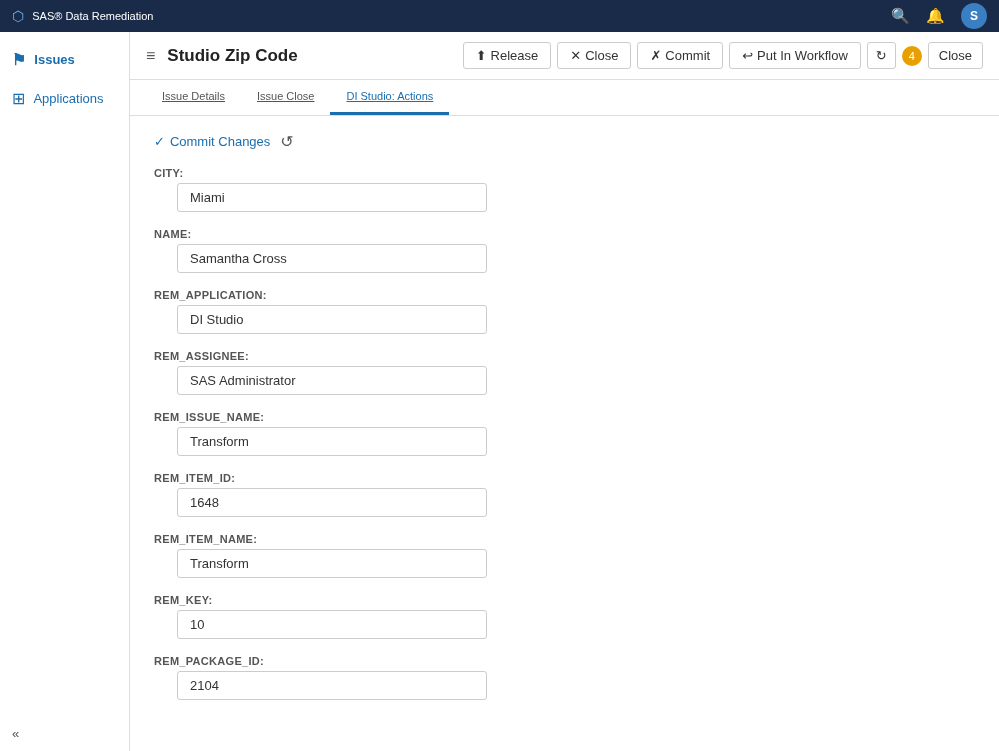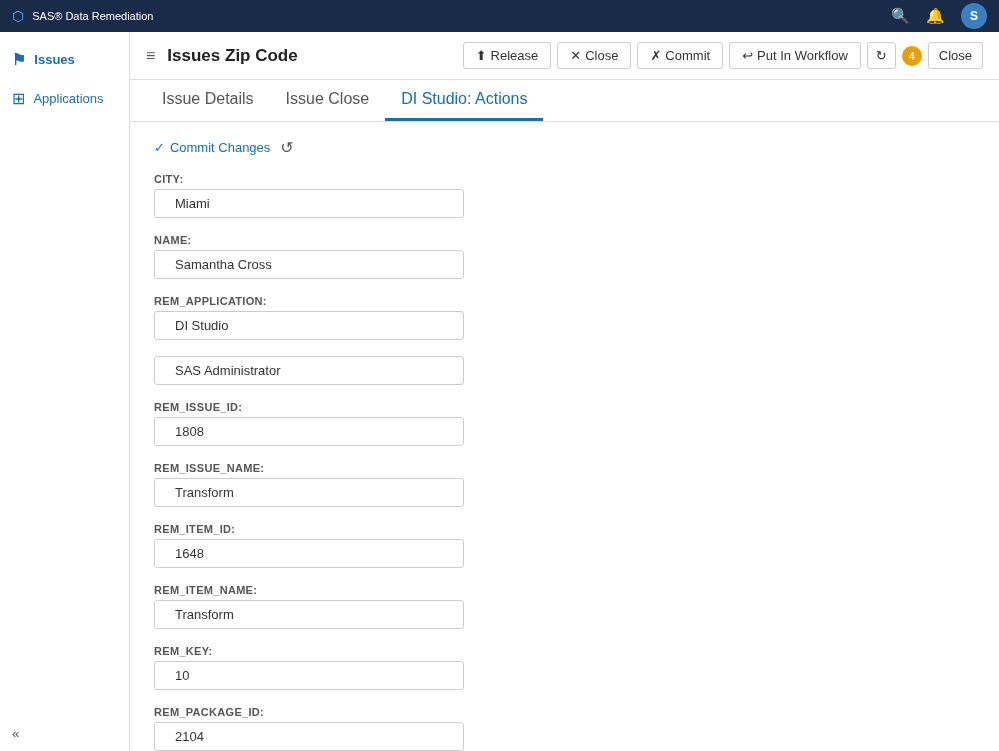--- a/index.html
+++ b/index.html
@@ -73,22 +73,22 @@
       display: flex; align-items: center; justify-content: center;
     }
     .badge-warning { background: #e8a000; }
 
     
     .tabs {
       background: #fff; border-bottom: 1px solid #ddd;
       display: flex; padding: 0 16px; gap: 0;
     }
     .tab {
-      padding: 10px 16px; font-size: 16px; cursor: pointer;
-      color: #555; border-bottom: 3px solid transparent;
+      padding: 10px 16px; font-size: 11px; cursor: pointer;
+      color: #555; border-bottom: 3px solid transparent; text-decoration: underline;
     }
     .tab.active { color: #1a6eae; border-bottom: 3px solid #1a6eae; font-weight: 500; }
 
     
     .content-area {
       flex: 1; overflow-y: auto; background: #fff; position: relative;
     }
 
     
     .content-area::-webkit-scrollbar { width: 8px; }
@@ -111,22 +111,22 @@
       color: #555; font-size: 16px; cursor: pointer; background: none; border: none;
     }
 
     
     .field-group { margin-bottom: 16px; }
     .field-label {
       font-size: 11px; font-weight: 700; color: #555;
       text-transform: uppercase; letter-spacing: 0.3px; margin-bottom: 4px;
     }
     .field-input {
-      width: 310px; padding: 6px 20px; border: 1px solid #ccc; border-radius: 3px;
-      font-size: 13px; color: #333; background: #fff;
+      width: 310px; padding: 6px 12px; border: 1px solid #ccc; border-radius: 3px;
+      font-size: 13px; color: #333; background: #fff; margin-left: 23px;
     }
   </style>
 </head>
 <body>
 
 <div class="top-bar">
   <span style="font-size:14px; color:#6ab4f5;">⬡</span>
   <span class="top-bar-title">SAS® Data Remediation</span>
   <div class="top-bar-icons">
     <span class="top-bar-icon">🔍</span>
@@ -148,21 +148,21 @@
     </div>
     <div class="sidebar-bottom">
       <span>«</span>
     </div>
   </div>
 
   <div class="main-content">
 
     <div class="issue-header">
       <span class="issue-header-menu-icon">≡</span>
-      <span class="issue-title">Issues Zip Code</span>
+      <span class="issue-title">Studio Zip Code</span>
       <div class="header-actions">
         <button class="btn">
           <span class="btn-icon">⬆</span>
           <span>Release</span>
         </button>
         <button class="btn">
           <span class="btn-icon">✕</span>
           <span>Close</span>
         </button>
         <button class="btn">
@@ -203,22 +203,21 @@
           </button>
           <button class="reset-btn">
             <span>↺</span>
           </button>
         </div>
 
         <div id="fields-container">
             <div class="field-group"><div class="field-label">CITY:</div><input class="field-input" type="text" value="Miami" style=""></div>
             <div class="field-group"><div class="field-label">NAME:</div><input class="field-input" type="text" value="Samantha Cross" style=""></div>
             <div class="field-group"><div class="field-label">REM_APPLICATION:</div><input class="field-input" type="text" value="DI Studio" style=""></div>
-            <div class="field-group"><input class="field-input" type="text" value="SAS Administrator" style=""></div>
-            <div class="field-group"><div class="field-label">REM_ISSUE_ID:</div><input class="field-input" type="text" value="1808" style=""></div>
+            <div class="field-group"><div class="field-label">REM_ASSIGNEE:</div><input class="field-input" type="text" value="SAS Administrator" style=""></div>
             <div class="field-group"><div class="field-label">REM_ISSUE_NAME:</div><input class="field-input" type="text" value="Transform" style=""></div>
             <div class="field-group"><div class="field-label">REM_ITEM_ID:</div><input class="field-input" type="text" value="1648" style=""></div>
             <div class="field-group"><div class="field-label">REM_ITEM_NAME:</div><input class="field-input" type="text" value="Transform" style=""></div>
             <div class="field-group"><div class="field-label">REM_KEY:</div><input class="field-input" type="text" value="10" style=""></div>
             <div class="field-group"><div class="field-label">REM_PACKAGE_ID:</div><input class="field-input" type="text" value="2104" style=""></div>
           </div>
 
       </div>
     </div>
 

